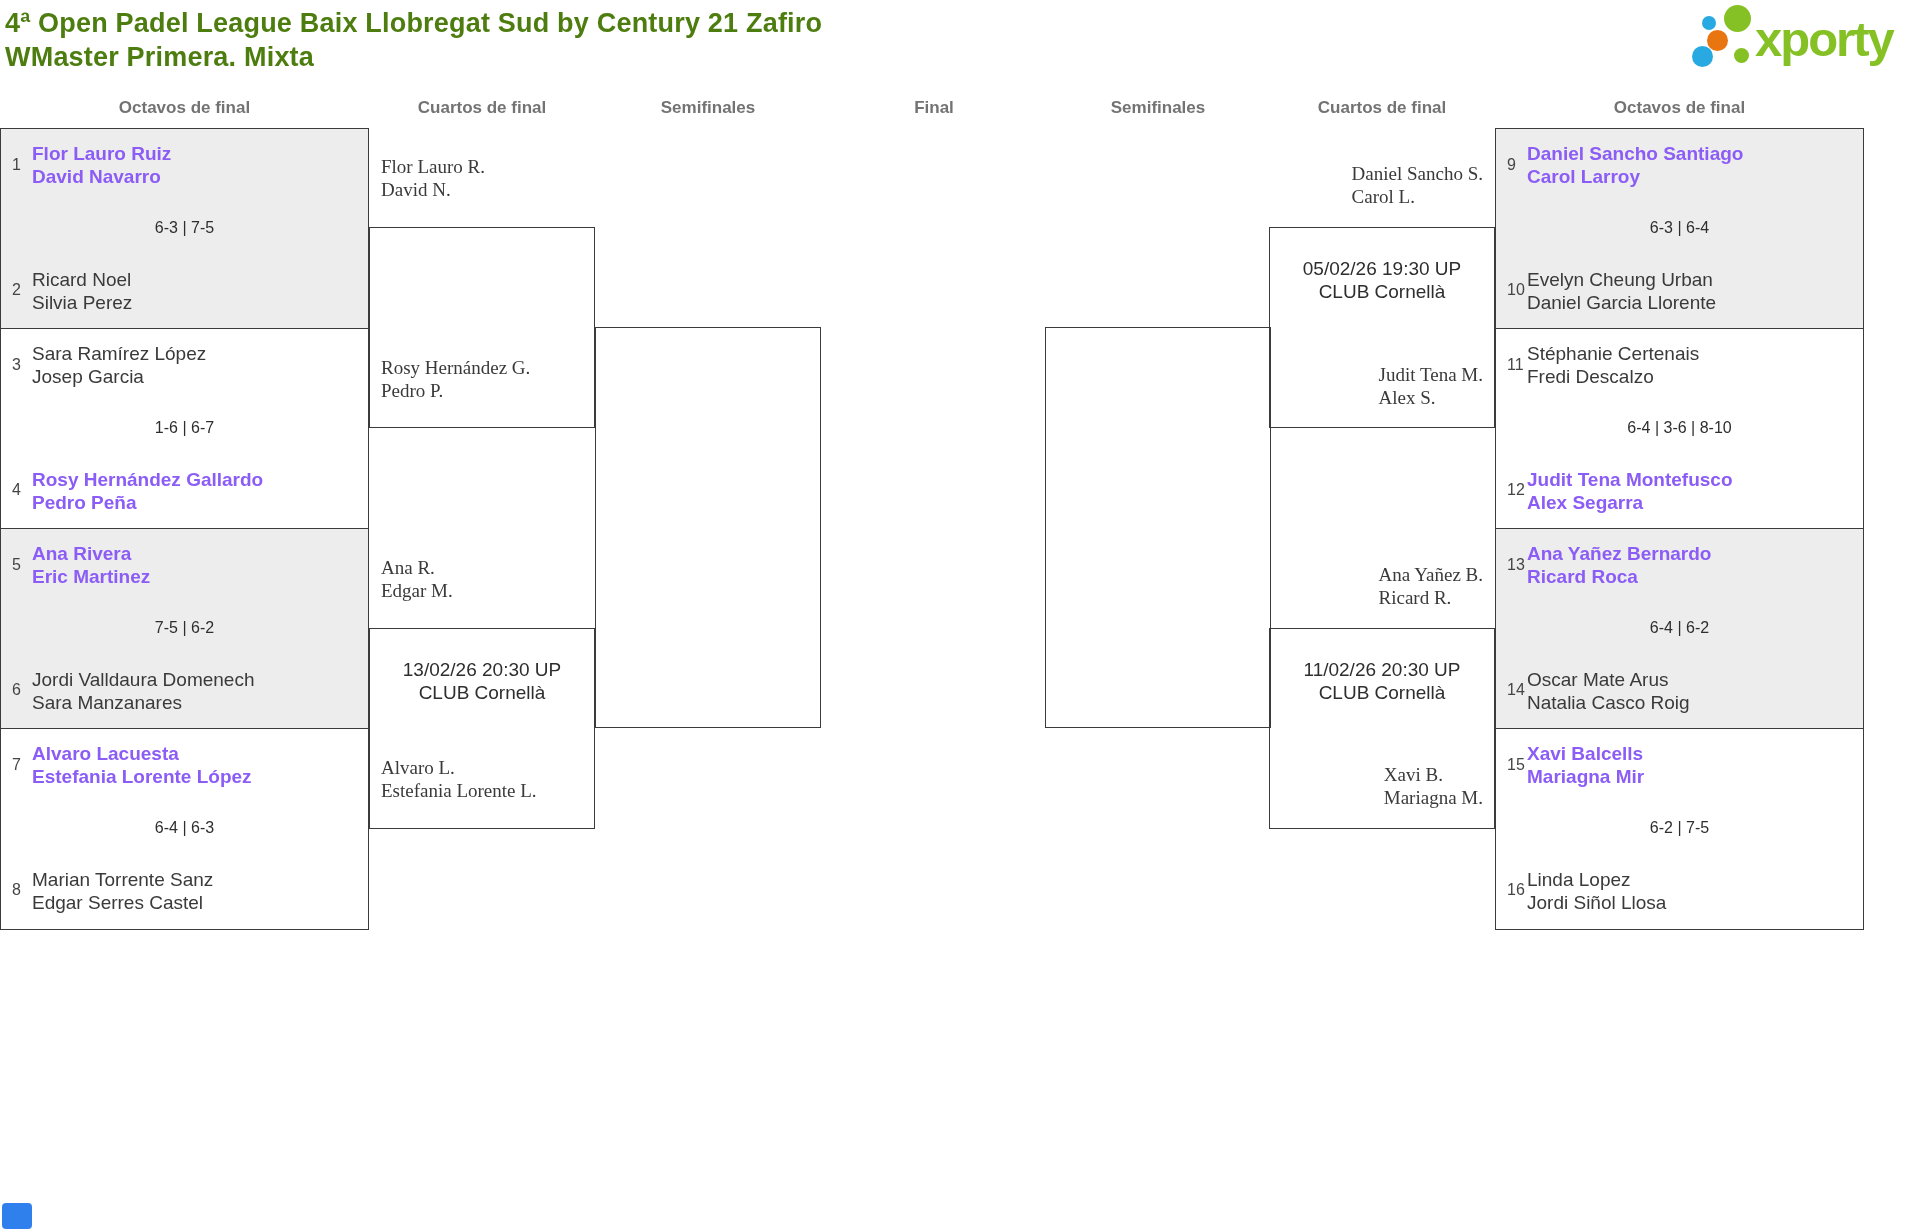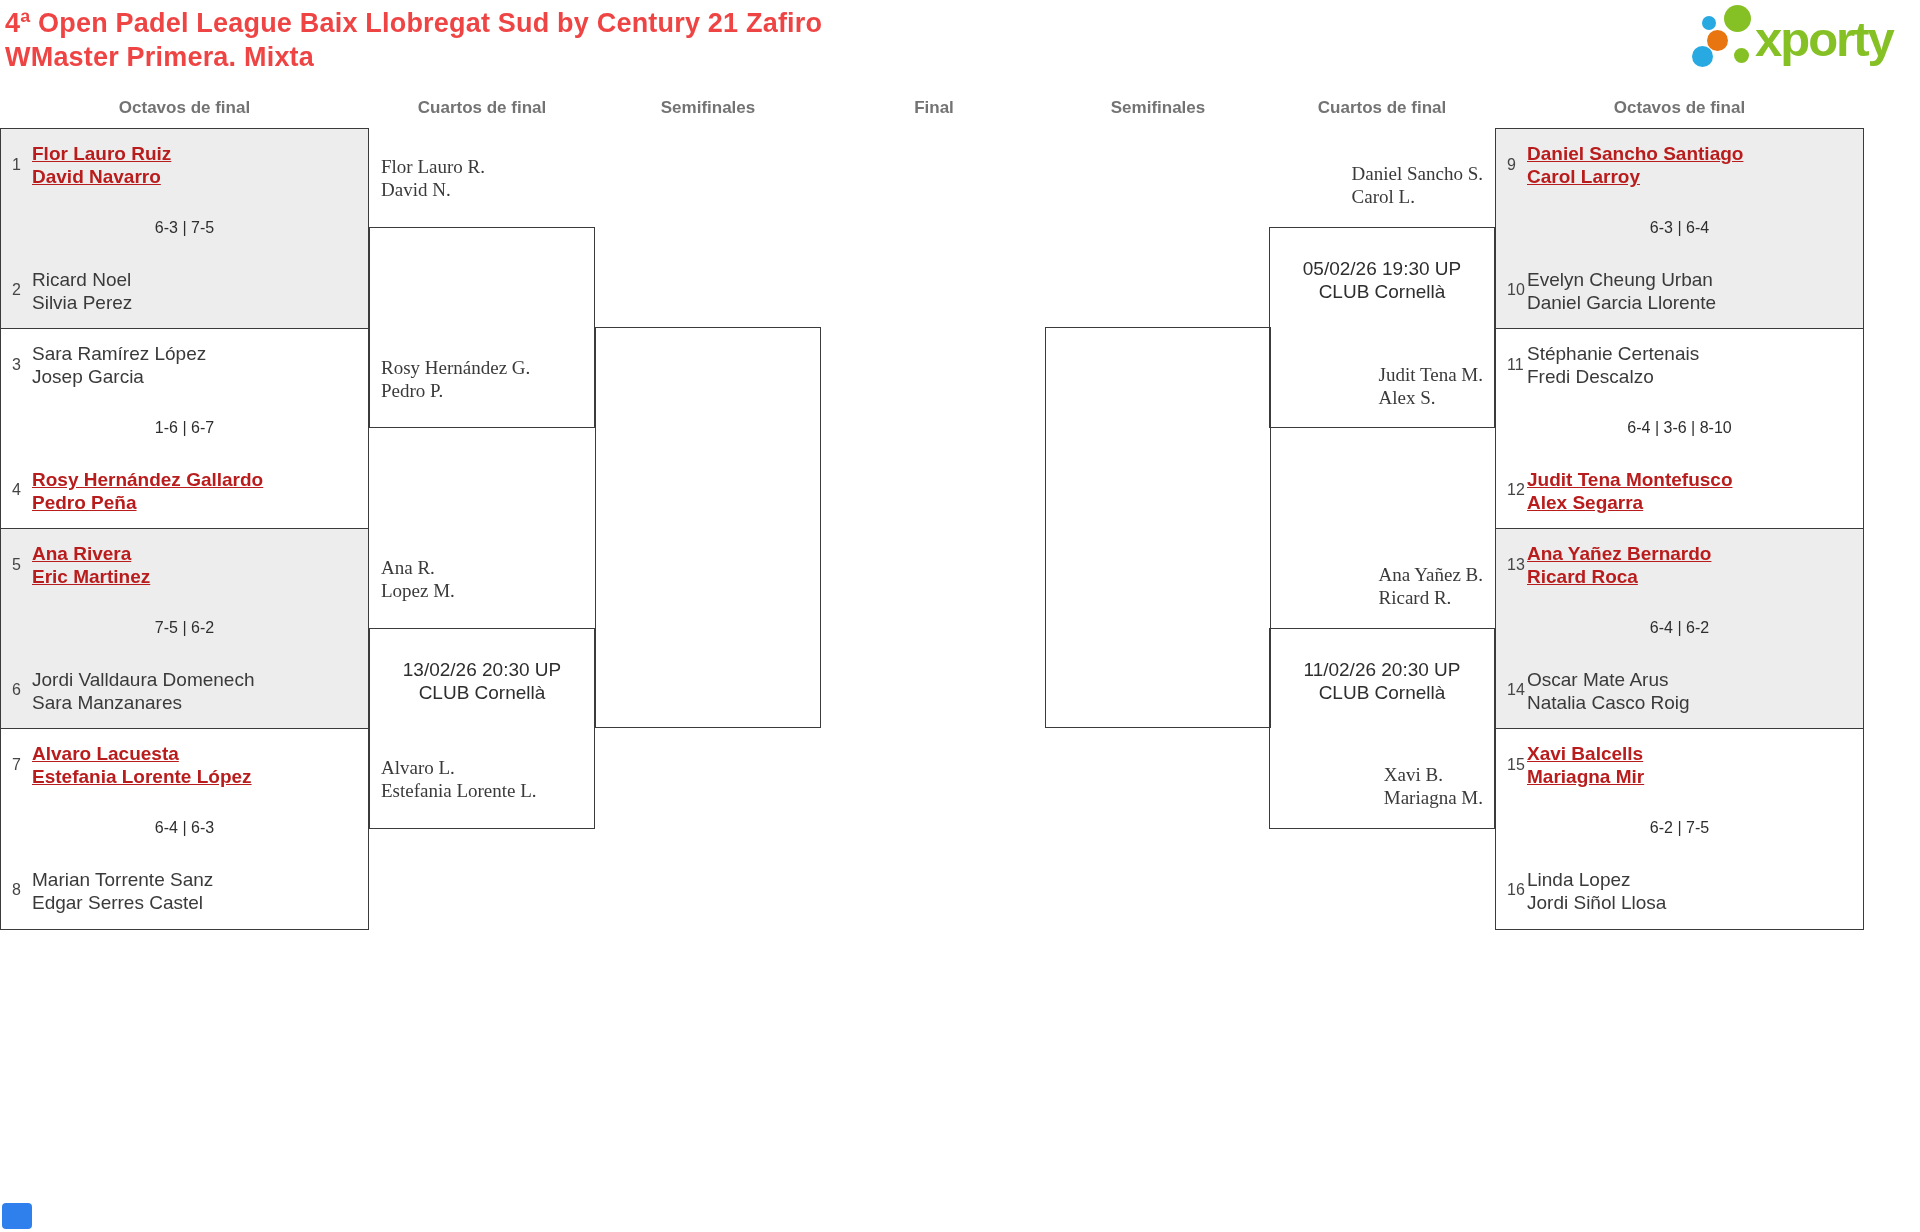--- a/index.html
+++ b/index.html
@@ -2,21 +2,21 @@
 <html><head>
 <meta charset="utf-8">
 <style>
   * { margin:0; padding:0; box-sizing:border-box; }
   html,body { background:#fff; }
   .page {
     position:relative; width:1920px; height:1232px; background:#ffffff;
     font-family:"Liberation Sans", sans-serif; color:#222; overflow:hidden;
   }
   .title { position:absolute; left:5px; top:6px; font-size:27px; line-height:34px;
-           font-weight:700; color:#ef4444; letter-spacing:.2px; }
+           font-weight:700; color:#4d7c0f; letter-spacing:.2px; }
   
   .logo { position:absolute; left:1683px; top:2px; width:235px; height:72px; }
   .dot { position:absolute; border-radius:50%; }
   .dot-blue-sm   { left:19px; top:14px; width:14px; height:14px; background:#28a9e1; }
   .dot-green-big { left:41px; top:3px;  width:27px; height:27px; background:#85c125; }
   .dot-orange    { left:24px; top:28px; width:21px; height:21px; background:#e97511; }
   .dot-green-sm  { left:51px; top:46px; width:15px; height:15px; background:#85c125; }
   .dot-blue-md   { left:9px;  top:44px; width:21px; height:21px; background:#28a9e1; }
   .logo-word { position:absolute; left:72px; top:9px; font-size:49px; font-weight:800;
                letter-spacing:-2px; color:#85c125; }
@@ -27,21 +27,21 @@
   .match { position:absolute; width:369px; height:202px; border:1.5px solid #3b3b3b;
            background:#ffffff; }
   .match.shaded { background:#ededed; }
   .seed { position:absolute; left:11px; font-size:16px; color:#454545; }
   .seed-top { top:27px; }
   .seed-bot { bottom:30px; }
   .team { position:absolute; left:31px; right:8px; font-size:19px; line-height:23px;
           color:#3a3a3a; }
   .team-top { top:13px; }
   .team-bot { bottom:15px; }
-  .team.winner { font-weight:700; color:#b91c1c;text-decoration:underline; }
+  .team.winner { font-weight:700; color:#8b5cf6; }
   .score { position:absolute; left:0; right:0; top:90px; text-align:center;
            font-size:16px; color:#2e2e2e; }
   
   .qbox { position:absolute; width:226px; height:201px; border:1.5px solid #3b3b3b;
           background:transparent; }
   .sbox { position:absolute; width:226px; height:401px; border:1.5px solid #3b3b3b;
           background:transparent; }
   
   .qlabel { position:absolute; font-size:19px; line-height:23px; color:#3a3a3a;font-family:Liberation Serif, serif; }
   .qlabel.left  { left:381px; text-align:left; }
@@ -201,21 +201,21 @@
   <div class="qlabel left" style="top:155px">
     <div>Flor Lauro R.</div>
     <div>David N.</div>
   </div>
   <div class="qlabel left" style="top:356px">
     <div>Rosy Hernández G.</div>
     <div>Pedro P.</div>
   </div>
   <div class="qlabel left" style="top:556px">
     <div>Ana R.</div>
-    <div>Lopez M.</div>
+    <div>Edgar M.</div>
   </div>
   <div class="qdate" style="left:369px;top:658px">
     <div>13/02/26 20:30 UP</div>
     <div>CLUB Cornellà</div>
   </div>
   <div class="qlabel left" style="top:756px">
     <div>Alvaro L.</div>
     <div>Estefania Lorente L.</div>
   </div>
 

